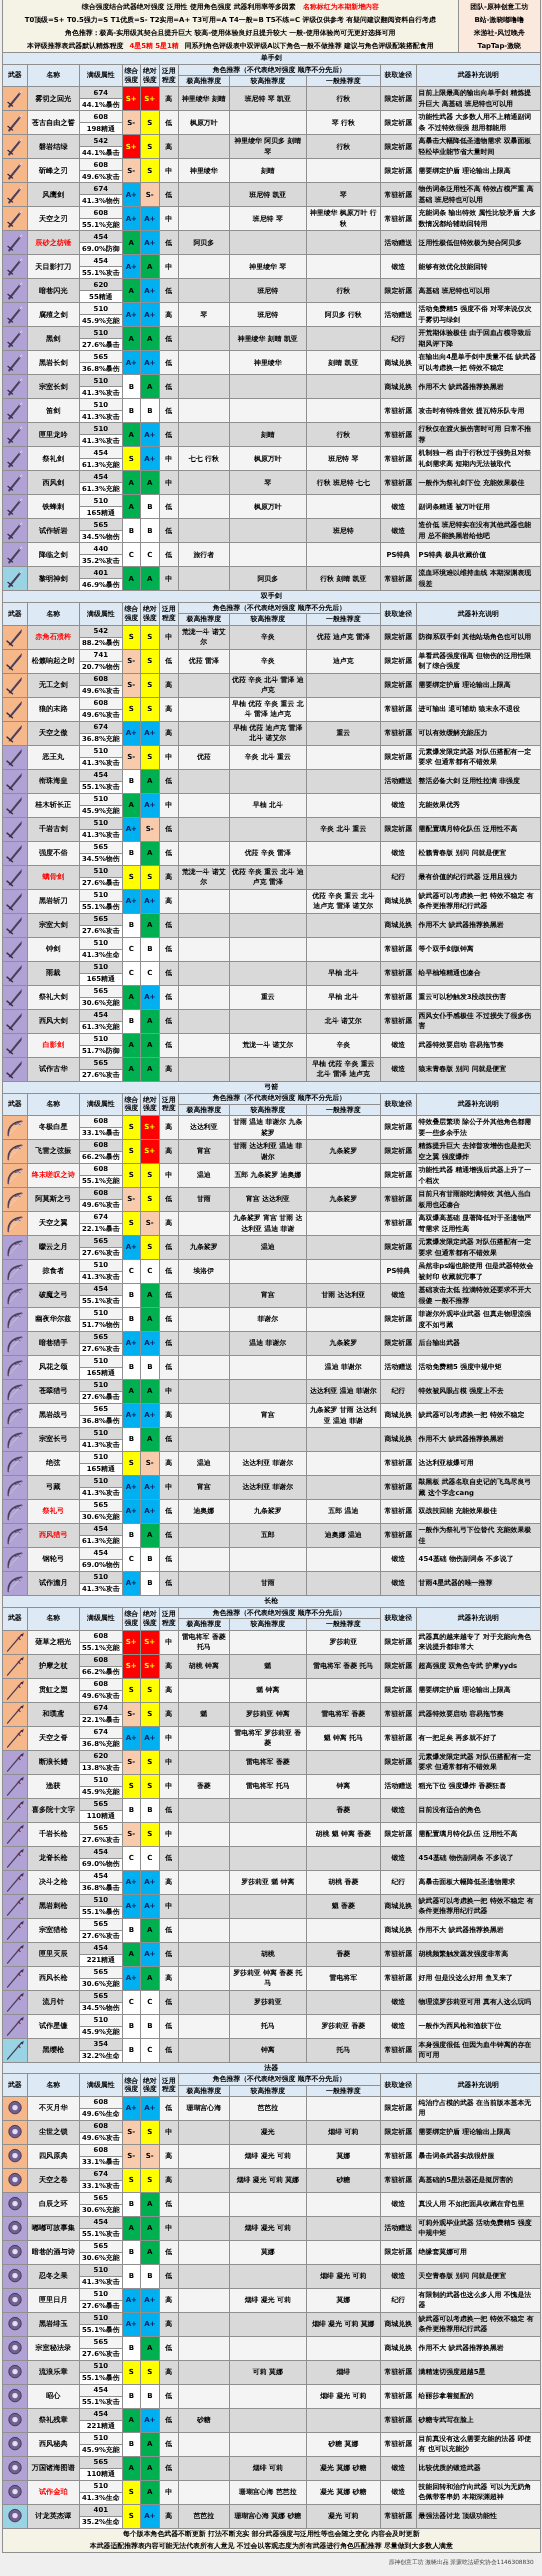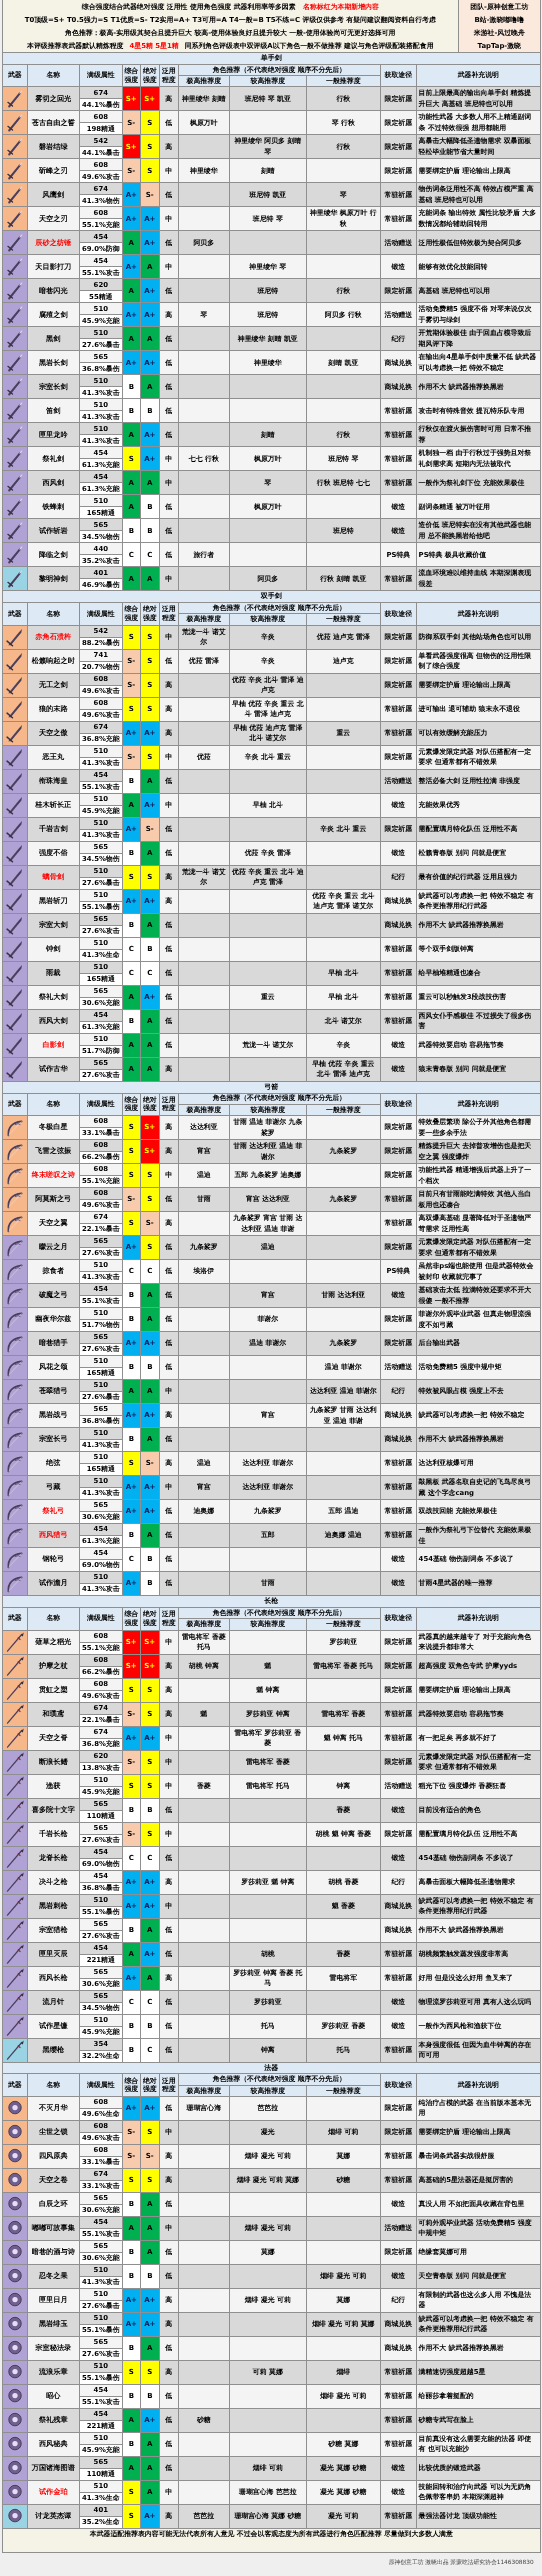--- a/index.html
+++ b/index.html
@@ -2420,17 +2420,18 @@
           <div class="c roles">芭芭拉</div>
           <div class="c roles">珊瑚宫心海 莫娜 砂糖</div>
           <div class="c roles">凝光 可莉</div>
           <div class="c">常驻祈愿</div>
           <div class="c note">最强法器讨龙 顶级功能性</div>
         </div>
       </div>
     </div>
 
   <div class="footer">
+    <div>每个版本角色武器不断更新 打法不断充实 部分武器强度与泛用性等也会随之变化 内容会及时更新</div>
     <div>本武器适配推荐表内容可能无法代表所有人意见 不过会以客观态度为所有武器进行角色匹配推荐 尽量做到大多数人满意</div>
   </div>
   <div class="credit">原神创意工坊 激晓出品 派蒙吃法研究协会1146308830</div>
 </div>
 
 
 </body></html>

